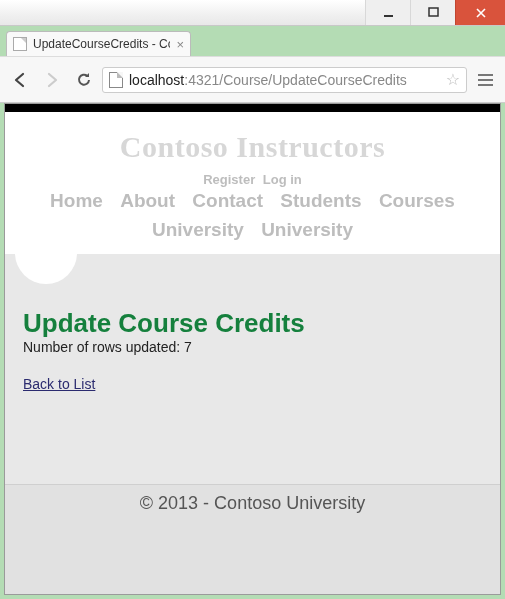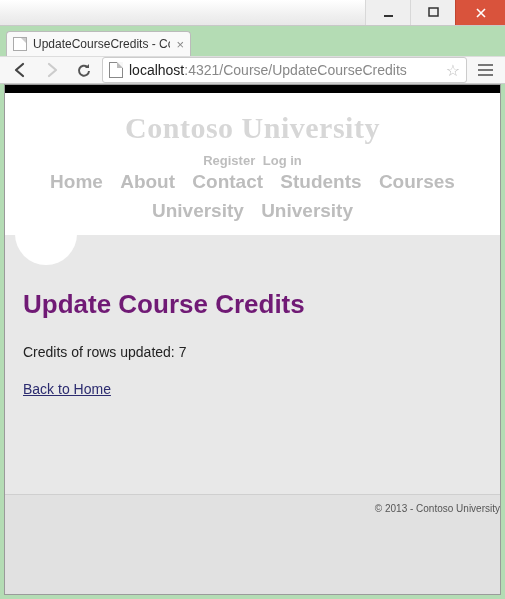--- a/index.html
+++ b/index.html
@@ -61,21 +61,21 @@
     position: absolute;
     top: 0; right: 0;
     border-top: 5px solid #ccc;
     border-left: 5px solid transparent;
   }
   .tab .tabtitle { flex: 1; white-space: nowrap; overflow: hidden; }
   .tab .tabclose { color: #888; font-size: 13px; line-height: 1; }
 
   
   .toolbar {
-    height: 28px;
+    height: 47px;
     background: #f7f7f7;
     border-top: 1px solid #ddd;
     border-bottom: 1px solid #ccc;
     display: flex;
     align-items: center;
     padding: 0 6px;
     gap: 4px;
   }
   .tool-btn {
     width: 28px; height: 26px;
@@ -170,40 +170,40 @@
     top: -32px;
     left: 10px;
     width: 62px; height: 62px;
     background: #fff;
     border-radius: 50%;
   }
   .pagetitle {
     font-family: Arial, sans-serif;
     font-size: 26px;
     font-weight: bold;
-    color: #701a75;
-    margin-bottom: 24px;
+    color: #15803d;
+    margin-bottom: 0;
   }
   .msg {
     font-size: 14px;
     color: #222;
     margin-bottom: 20px;
   }
   .backlink {
     font-size: 14px;
     color: #2b2b6f;
     text-decoration: underline;
     display: inline-block;
   }
 
   .footer {
     background: #e1e1e1;
     border-top: 1px solid #cfcfcf;
-    text-align: right;
-    font-size: 10px;
+    text-align: center;
+    font-size: 18px;
     color: #555;
     padding: 8px 0 80px;
   }
 </style>
 </head>
 <body>
 
 <div class="titlebar">
   <div class="win-btn">
     <svg width="11" height="11">
@@ -260,41 +260,41 @@
         <span></span>
         <span></span>
       </div>
   </div>
 </div>
 
 <div class="viewport">
   <div class="blackbar"></div>
 
   <div class="header">
-    <div class="sitetitle">Contoso University</div>
+    <div class="sitetitle">Contoso Instructors</div>
     <div class="auth">
       <span>Register</span>
       <span>Log in</span>
     </div>
     <div class="nav">
       <span>Home</span>
       <span>About</span>
       <span>Contact</span>
       <span>Students</span>
       <span>Courses</span><br>
       <span>University</span>
       <span>University</span>
     </div>
   </div>
 
   <div class="content">
     <div class="bump"></div>
     <h1 class="pagetitle">Update Course Credits</h1>
     <p class="msg">
-      <span>Credits of rows updated: </span><span>7</span>
+      <span>Number of rows updated: </span><span>7</span>
     </p>
-    <a class="backlink">Back to Home</a>
+    <a class="backlink">Back to List</a>
   </div>
 
   <div class="footer">
     <span>© 2013 - Contoso University</span>
   </div>
 </div>
 
 </body></html>

